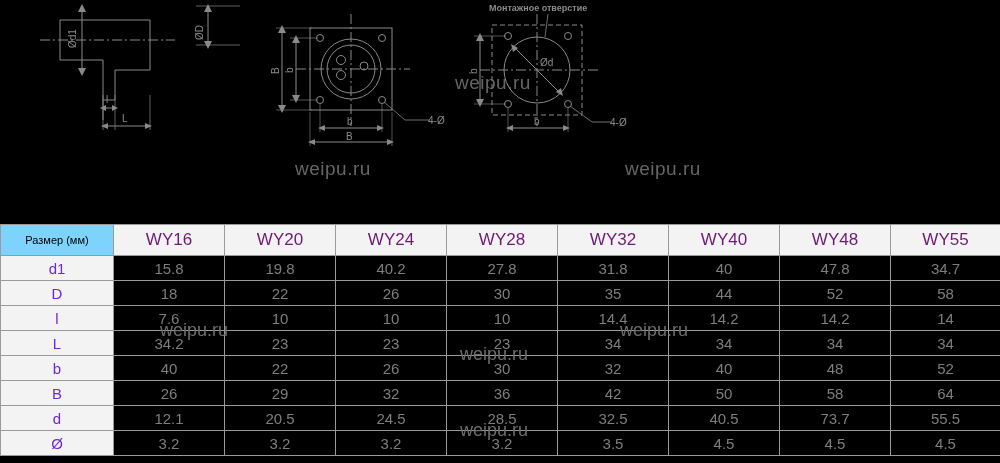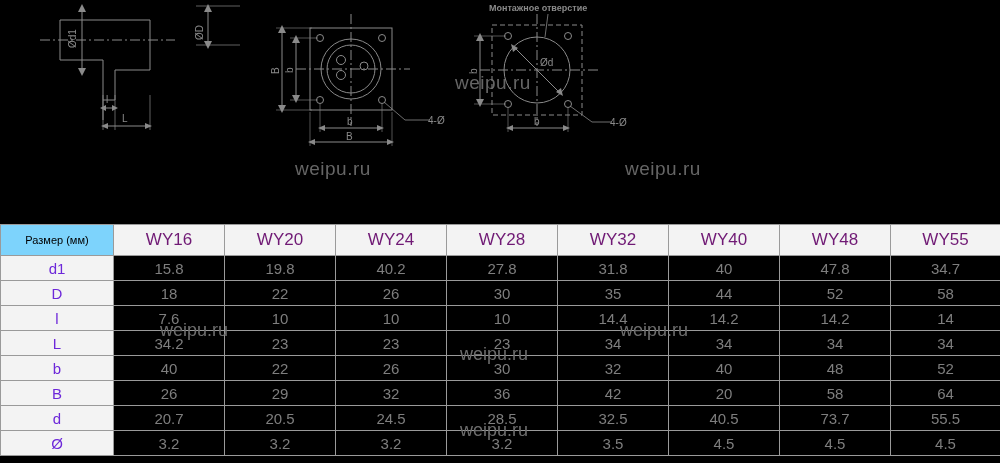--- a/index.html
+++ b/index.html
@@ -274,27 +274,27 @@
         <td class="val">48</td>
         <td class="val">52</td>
       </tr>
       <tr>
         <td class="rowhdr">B</td>
         <td class="val">26</td>
         <td class="val">29</td>
         <td class="val">32</td>
         <td class="val">36</td>
         <td class="val">42</td>
-        <td class="val">20</td>
+        <td class="val">50</td>
         <td class="val">58</td>
         <td class="val">64</td>
       </tr>
       <tr>
         <td class="rowhdr">d</td>
-        <td class="val">20.7</td>
+        <td class="val">12.1</td>
         <td class="val">20.5</td>
         <td class="val">24.5</td>
         <td class="val">28.5</td>
         <td class="val">32.5</td>
         <td class="val">40.5</td>
         <td class="val">73.7</td>
         <td class="val">55.5</td>
       </tr>
       <tr>
         <td class="rowhdr">Ø</td>

